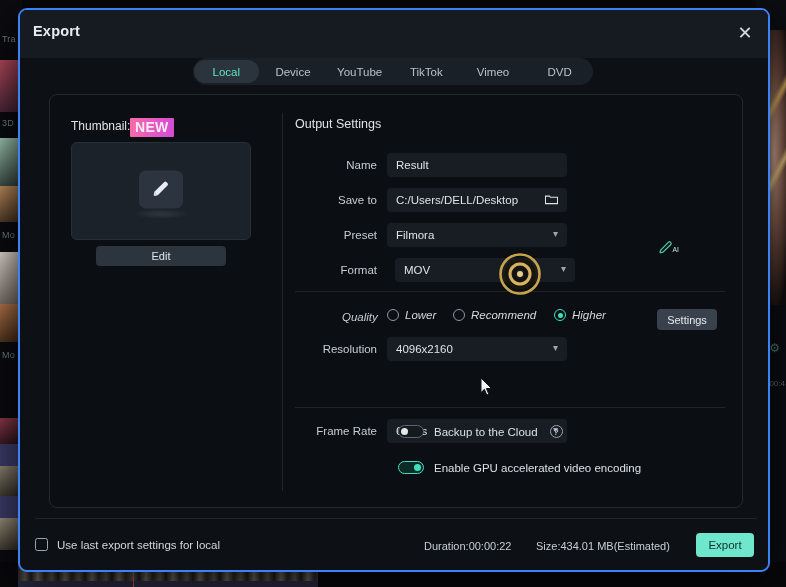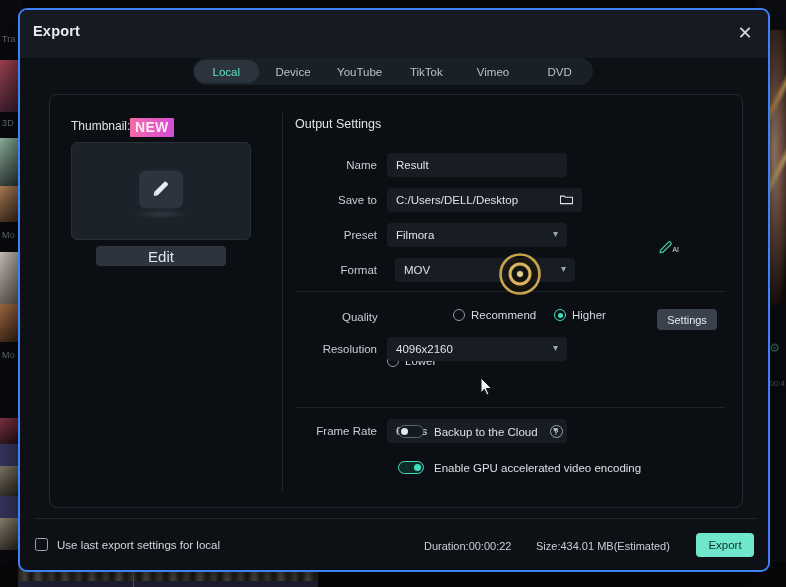--- a/index.html
+++ b/index.html
@@ -120,21 +120,21 @@
     display: flex; align-items: center; justify-content: center;
   }
   .pen-shadow {
     position: absolute; left: 50%; top: 50%; transform: translate(-50%, 18px);
     width: 56px; height: 10px; border-radius: 50%;
     background: radial-gradient(ellipse, rgba(120,140,160,.20), rgba(0,0,0,0) 70%);
   }
   .edit-btn {
     position: absolute; left: 46px; top: 151px;
     width: 130px; height: 20px; border-radius: 4px;
-    background: #2c343d; color: #dfe5ea; font-size: 15px;
+    background: #2c343d; color: #dfe5ea; font-size: 11px;
     display: flex; align-items: center; justify-content: center; cursor: pointer;
   }
 
   
   .section-title { position: absolute; left: 245px; top: 22px; color: #dfe4e8; font-size: 12.5px; }
 
   .row { position: absolute; height: 24px; }
   .row-label {
     position: absolute; right: 0; top: 0; height: 24px; line-height: 24px;
     color: #c6ced5; font-size: 11.5px; text-align: right; white-space: nowrap;
@@ -152,21 +152,21 @@
   .settings-btn {
     position: absolute; left: 607px; top: 214px;
     width: 60px; height: 21px; border-radius: 4px;
     background: #39424c; color: #e5eaef; font-size: 11px;
     display: flex; align-items: center; justify-content: center; cursor: pointer;
   }
 
   .hdivider { position: absolute; left: 245px; width: 430px; height: 1px; background: #1d242a; }
 
   
-  .qual-row { position: absolute; left: 245px; top: 210px; width: 430px; height: 22px; }
+  .qual-row { position: absolute; left: 245px; top: 210px; width: 430px; height: 22px; font-style: italic; }
   .radio-item { position: absolute; display: flex; align-items: center; cursor: pointer; }
   .radio {
     width: 12px; height: 12px; border-radius: 50%;
     border: 1.4px solid #8d98a1; margin-right: 6px;
     display: flex; align-items: center; justify-content: center;
   }
   .radio.on { border-color: #3fe0c0; }
   .radio.on::after { content: ""; width: 5px; height: 5px; border-radius: 50%; background: #3fe0c0; }
   .radio-label { color: #d3dae0; font-size: 11.5px; }
 
@@ -288,21 +288,21 @@
         </div>
         <div class="ai-pen">
           <svg width="22" height="17" viewBox="0 0 26 20">
             <path d="M2 15l2.6-.6L14 5.2a1.5 1.5 0 0 0 0-2.1l-.6-.6a1.5 1.5 0 0 0-2.1 0L1.8 12l-.5 2.5z" fill="none" stroke="#49c79f" stroke-width="1.5"></path>
             <text x="16" y="14" font-family="Liberation Sans, sans-serif" font-size="8" fill="#bfe9d9">AI</text>
           </svg>
         </div>
 
         <div class="row" style="left:245px; top:93px; width:330px;">
           <div class="row-label" style="right:248px">Save to</div>
-          <div class="field" style="left:92px; width:195px;">
+          <div class="field" style="left:92px; width:180px;">
             <span class="field-text">C:/Users/DELL/Desktop</span>
             <span class="folder-ico">
               <svg width="15" height="15" viewBox="0 0 20 20">
                 <path d="M2 5.5h5.2l1.3 1.6H18v8.4H2z" fill="none" stroke="#dde3e8" stroke-width="1.4"></path>
               </svg>
             </span>
           </div>
         </div>
 
         <div class="row" style="left:245px; top:128px; width:330px;">
@@ -319,21 +319,21 @@
           <div class="field" style="left:100px; width:180px;">
             <span class="field-text">MOV</span>
             <span class="chev">▾</span>
           </div>
         </div>
 
         <div class="hdivider" style="top:196px"></div>
 
         <div class="qual-row">
           <div class="row-label" style="right:auto; left:47px; top:0;">Quality</div>
-          <div class="radio-item" style="left:92px; top:4px;margin-top:46px;">
+          <div class="radio-item" style="left:92px; top:4px;">
             <span class="radio"></span>
             <span class="radio-label">Lower</span>
           </div>
           <div class="radio-item" style="left:158px; top:4px;">
             <span class="radio"></span>
             <span class="radio-label">Recommend</span>
           </div>
           <div class="radio-item" style="left:259px; top:4px;">
             <span class="radio on"></span>
             <span class="radio-label">Higher</span>

